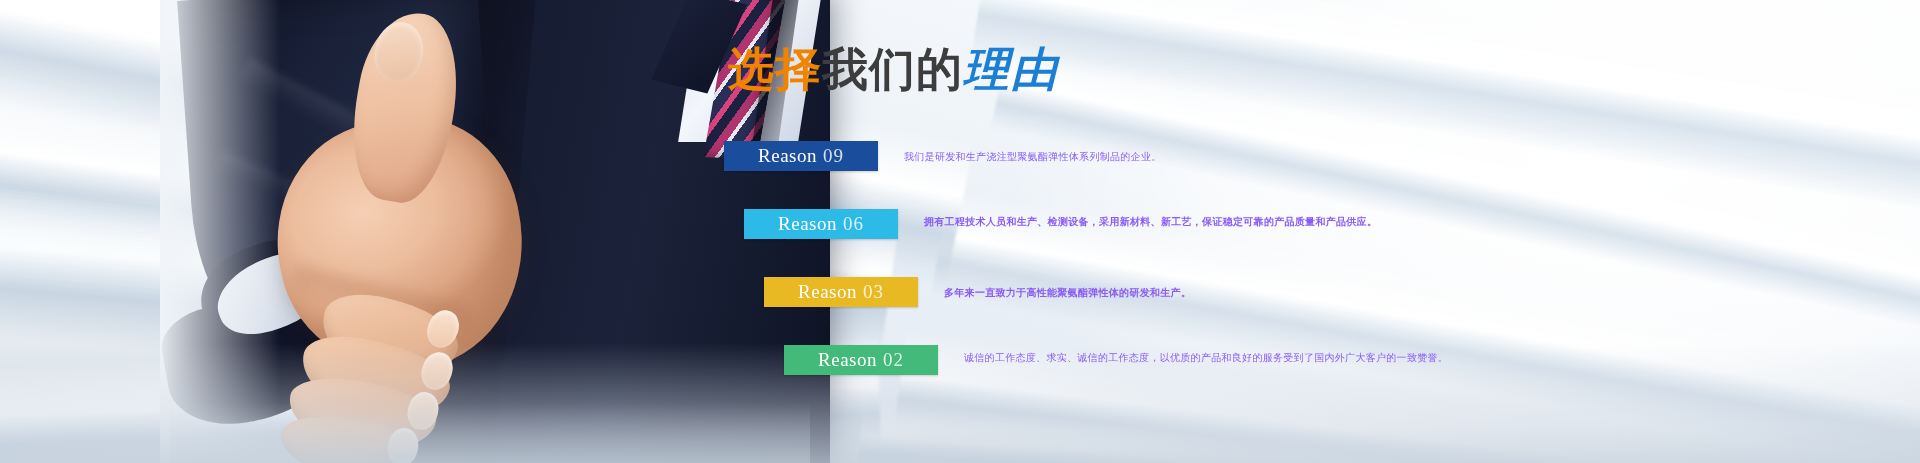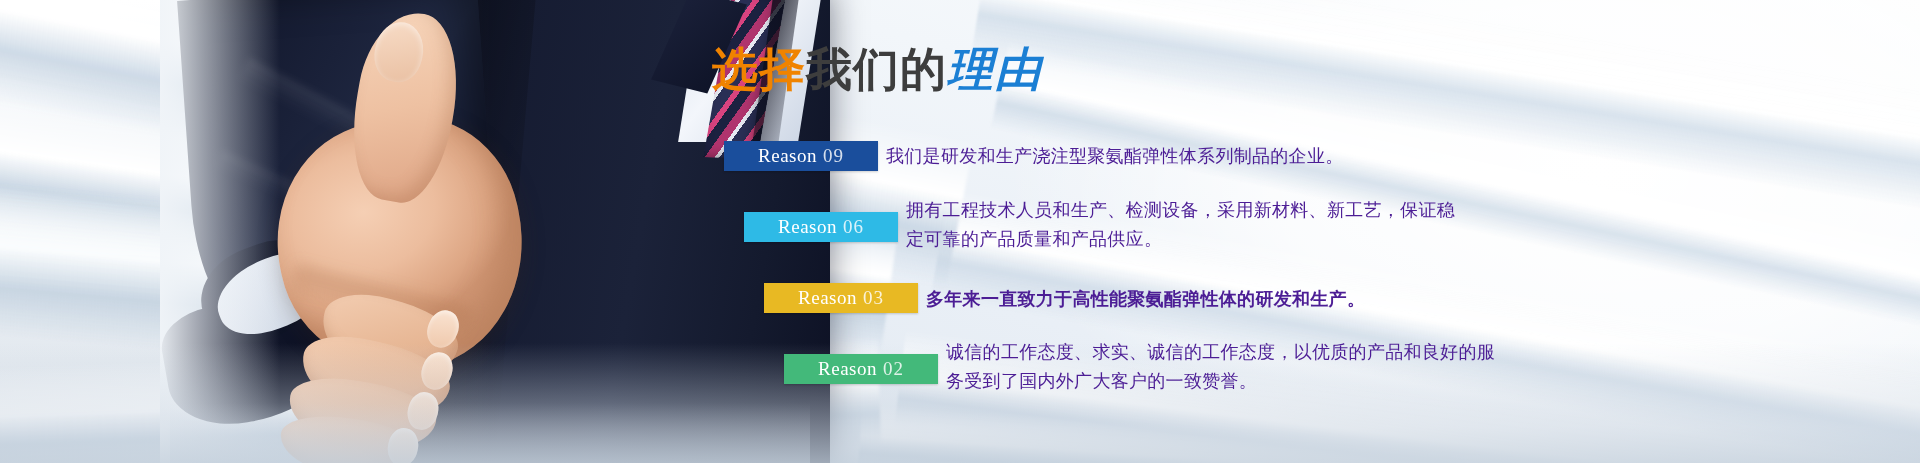--- a/index.html
+++ b/index.html
@@ -229,21 +229,21 @@
   }
   .photo-fade-b {
     position:absolute; left:0; bottom:0; width:640px; height:60px;
     background:linear-gradient(180deg,rgba(214,223,232,0),rgba(205,215,226,0.45));
   }
 
   
   .content { position:absolute; left:0; top:0; width:1920px; height:463px; }
 
   .heading {
-    position:absolute; left:712px; top:46px;
+    position:absolute; left:728px; top:46px;
     font-size:46px; font-weight:bold; letter-spacing:1px;
     line-height:1;
     white-space:nowrap;
   }
   .h-orange { color:#f08300; }
   .h-dark   { color:#3d3d3d; }
   .h-blue   { color:#1b7fd4; font-style:italic; letter-spacing:2px; }
 
   .rows { position:absolute; left:0; top:132px; width:1920px; }
   .row {
@@ -258,31 +258,31 @@
     color:#ffffff;
     font-family:"Liberation Serif","DejaVu Serif",serif;
     font-size:19px;
     letter-spacing:0.5px;
     flex:0 0 auto;
     box-shadow:0 1px 2px rgba(0,0,0,0.18);
   }
   .badge .num { opacity:0.82; margin-left:6px; letter-spacing:1px; }
 
   .desc {
-    color:#4c1d95;
-    font-size:18px;
+    color:#8b5cf6;
+    font-size:10px;
     line-height:1.62;
     letter-spacing:0.3px;
-    padding-left:8px;
+    padding-left:26px;
     max-width:560px;
   }
   .r1 { padding-left:724px; }
   .r1 .desc { padding-top:2px; }
   .r2 { padding-left:744px; margin-top:10px; }
-  .r2 .desc { padding-top:-2px; }
+  .r2 .desc { padding-top:-2px;font-weight:bold; }
   .r3 { padding-left:764px; margin-top:12px; }
   .r3 .desc { padding-top:2px;font-weight:bold; }
   .r4 { padding-left:784px; margin-top:14px; }
 
   .row.r2 .desc, .row.r4 .desc { margin-top:-4px; }
 </style>
 </head>
 <body>
 
 <div id="banner">

